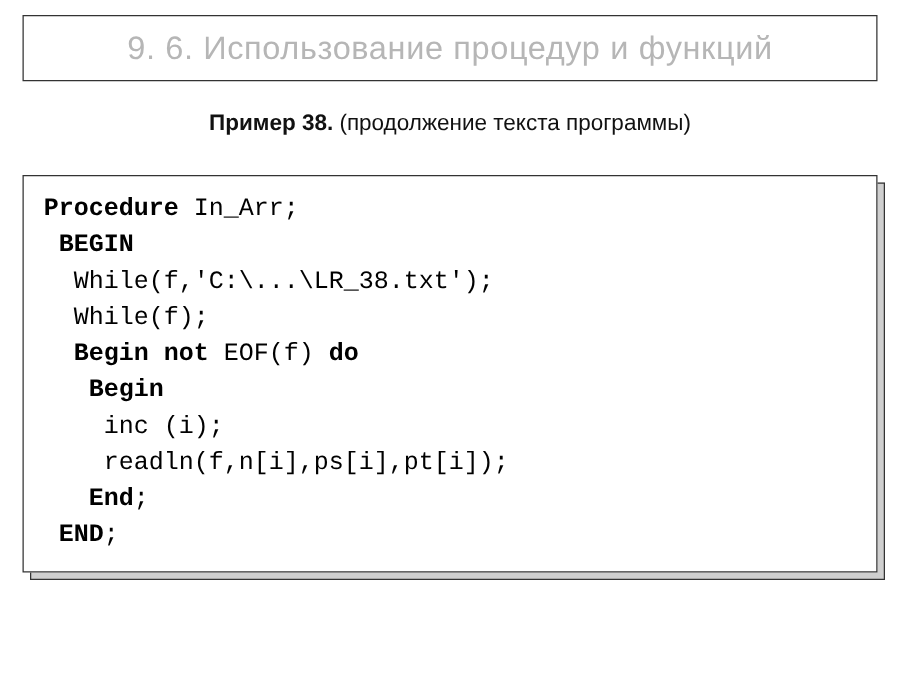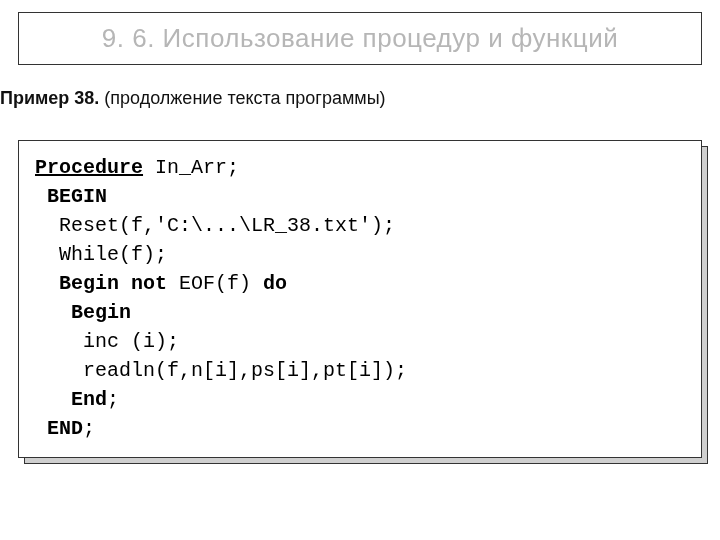--- a/index.html
+++ b/index.html
@@ -25,20 +25,21 @@
     font-weight: 400;
     color: #b6b6b6;
     font-family: Verdana, Geneva, sans-serif;
     letter-spacing: 0.5px;
   }
   .subtitle {
     position: absolute;
     top: 88px;
     left: 0;
     right: 0;
+    text-align: center;
     font-size: 18px;
     color: #111;
   }
   .subtitle .bold { font-weight: 700; }
   .code-wrap {
     position: absolute;
     top: 140px;
     left: 18px;
     right: 18px;
   }
@@ -55,39 +56,39 @@
     position: relative;
     background: #fff;
     border: 1px solid #333;
     padding: 12px 16px 14px 16px;
     font-family: "Courier New", Courier, monospace;
     font-size: 20px;
     line-height: 1.45;
     color: #000;
     white-space: pre;
   }
-  .u { text-decoration: underline; }
+  .u { }
   .b { font-weight: 700; }
 </style>
 </head>
 <body>
 
 <div class="title-box">
   <h1>9. 6. Использование процедур и функций</h1>
 </div>
 
 <div class="subtitle">
   <span class="bold">Пример 38.</span><span>  (продолжение текста программы)</span>
 </div>
 
 <div class="code-wrap">
   <div class="code-shadow"></div>
   <div class="code-box"><span class="u b">Procedure</span><span> In_Arr;</span>
 <span class="b"> BEGIN</span>
-<span>  Reset(f,'C:\...\LR_38.txt');</span>
+<span>  While(f,'C:\...\LR_38.txt');</span>
 <span>  While(f);</span>
 <span>  </span><span class="b">Begin not</span><span> EOF(f) </span><span class="b">do</span>
 <span class="b">   Begin</span>
 <span>    inc (i);</span>
 <span>    readln(f,n[i],ps[i],pt[i]);</span>
 <span class="b">   End</span><span>;</span>
 <span class="b"> END</span><span>;</span></div>
 </div>
 
 </body></html>

